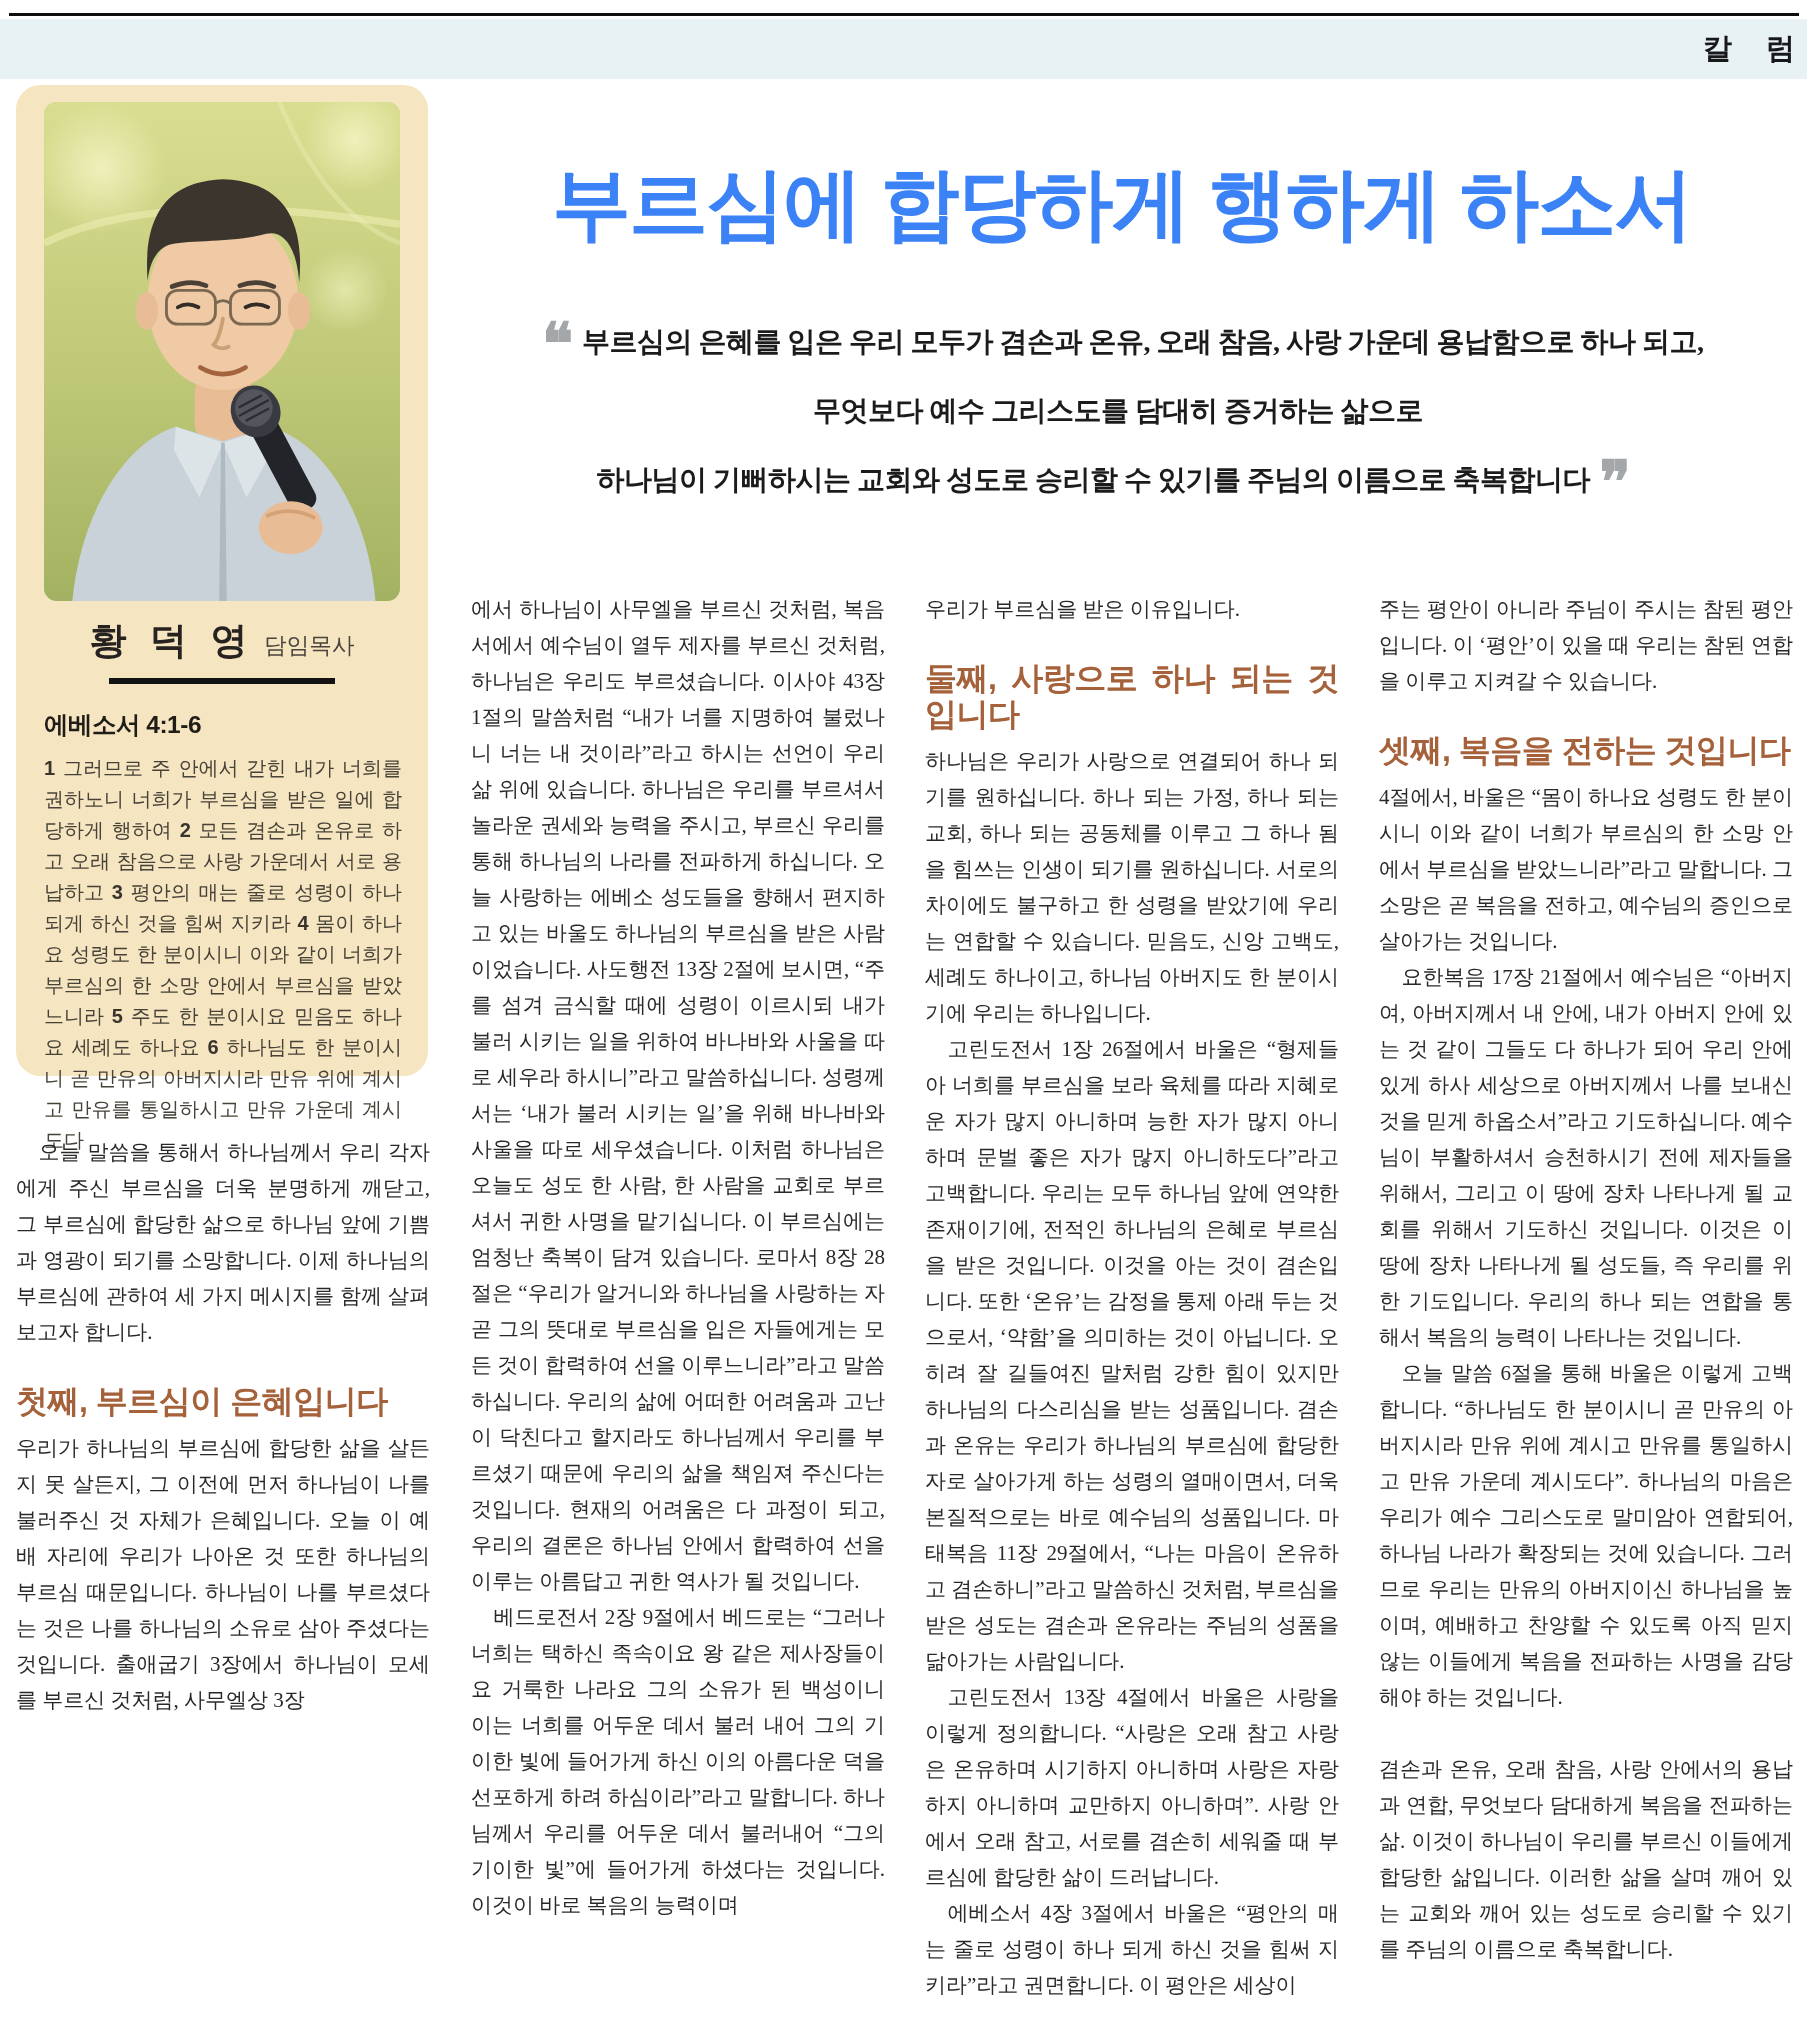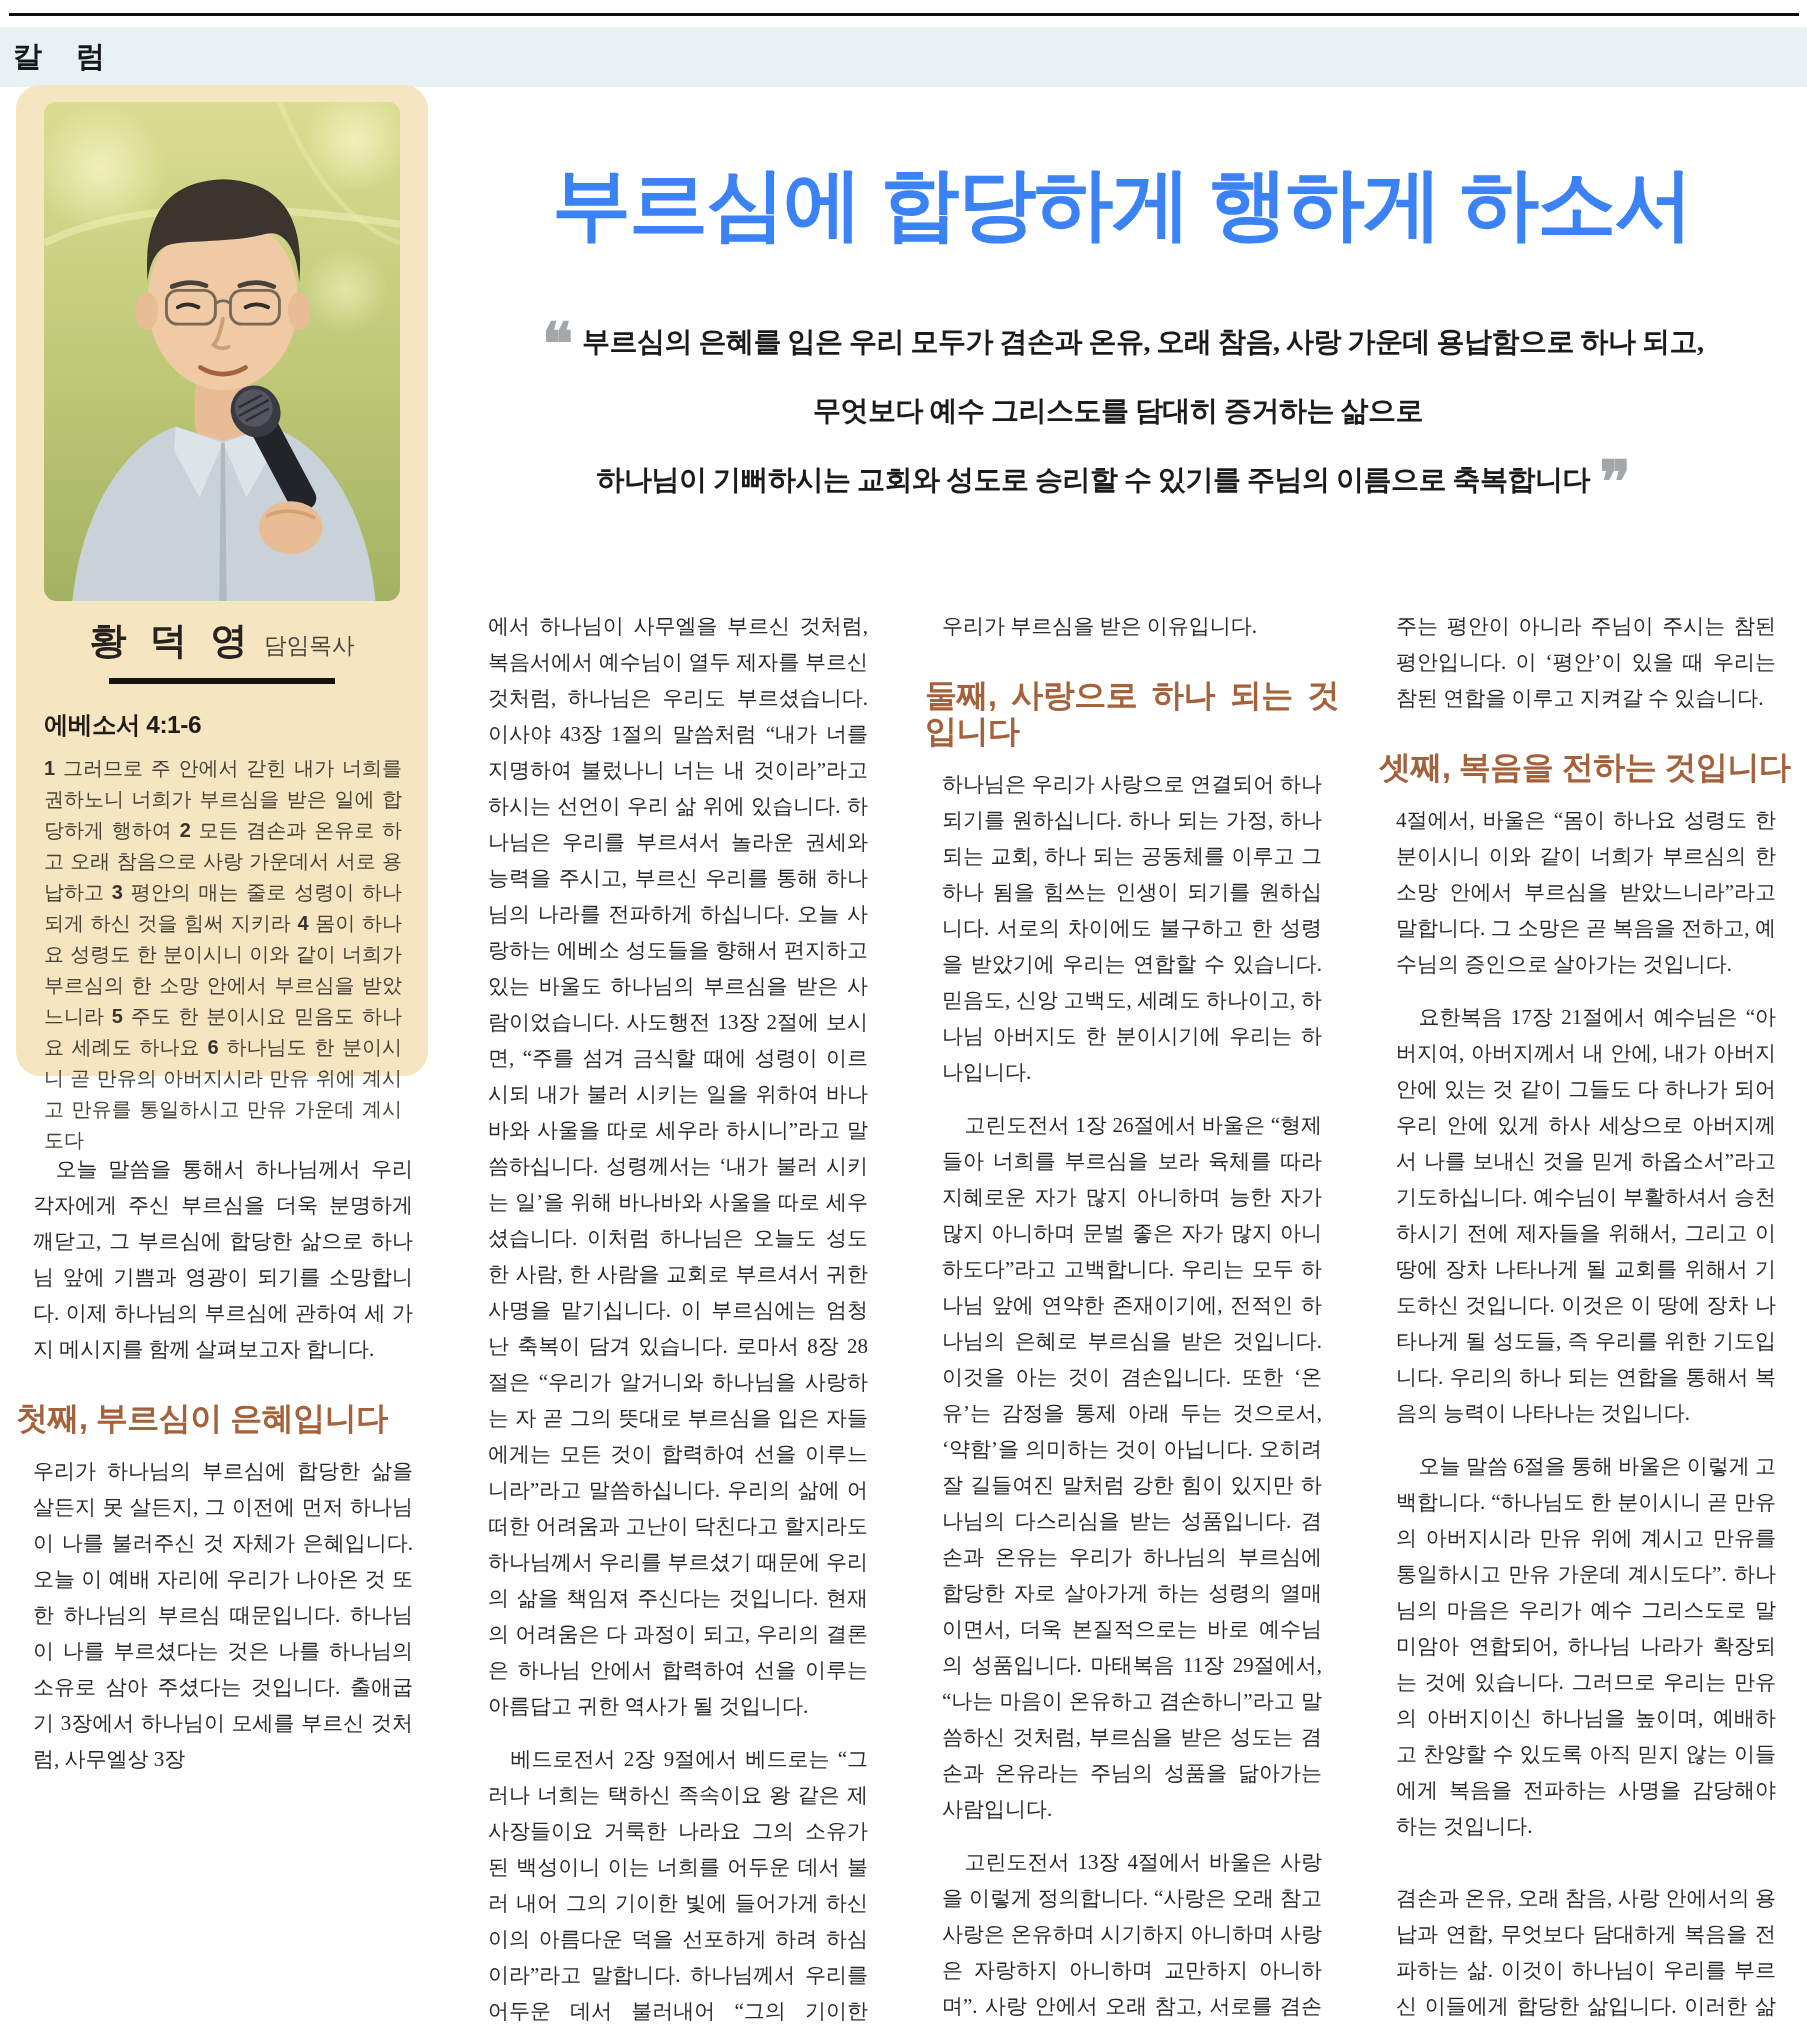--- a/index.html
+++ b/index.html
@@ -4,21 +4,21 @@
 <style>
   html,body{margin:0;padding:0;}
   body{
     width:1808px;height:2037px;position:relative;background:#ffffff;
     font-family:"Liberation Serif","DejaVu Serif",serif;color:#262626;
     overflow:hidden;
   }
   
   .top-rule{position:absolute;left:9.4px;right:9.4px;top:13px;height:2.8px;background:#0e0e0e;}
   .kicker-band{position:absolute;left:0;right:0;top:19px;height:60px;background:#e8f1f4;
-    display:flex;align-items:center;justify-content:flex-start;margin-top:8px;}
+    display:flex;align-items:center;justify-content:flex-end;}
   .kicker{font-family:"Liberation Sans","DejaVu Sans",sans-serif;font-weight:bold;
     font-size:29px;letter-spacing:13px;color:#16181a;padding-left:13px;}
   
   .headline{position:absolute;left:443px;right:7.5px;top:100px;text-align:center;
     font-family:"Liberation Sans","DejaVu Sans",sans-serif;font-weight:900;
     font-size:79px;line-height:102px;letter-spacing:-1.9px;color:#3b82f6;}
   
   .pull-quote{position:absolute;left:443px;right:15px;top:307px;text-align:center;
     font-weight:bold;font-size:28px;line-height:69px;color:#1b1b1b;letter-spacing:-0.5px;}
   .quote-mark{font-family:"DejaVu Serif",serif;font-size:58px;color:#a3a7aa;
@@ -37,21 +37,21 @@
     width:226px;height:5.6px;background:#131313;}
   .scripture{position:absolute;left:28px;right:26px;top:623px;}
   .scripture-ref{font-family:"Liberation Sans","DejaVu Sans",sans-serif;font-weight:800;
     font-size:24.5px;color:#201d19;margin:0 0 12.2px 0;letter-spacing:-0.5px;}
   .scripture-text{font-family:"Liberation Sans","DejaVu Sans",sans-serif;
     font-size:20px;line-height:31px;color:#474238;text-align:justify;}
   .scripture-text b{font-weight:800;color:#3a352c;}
   
   .col{position:absolute;width:414px;font-size:21px;line-height:36px;
     color:#282828;text-align:justify;overflow:hidden;}
-  .col p{margin:17px;}
+  .col p{margin:0;}
   .col p.indent{text-indent:22.6px;}
   .col p.gap{margin-top:36px;}
   .col h3.section-heading{font-family:"Liberation Sans","DejaVu Sans",sans-serif;
     font-weight:800;font-size:32px;color:#a5613a;margin:33px 0 11.3px 0;letter-spacing:-0.5px;}
   #colA{left:16px;top:1134px;height:893px;}
   #colB{left:471px;top:591px;height:1435px;}
   #colC{left:925px;top:591px;height:1435px;}
   #colD{left:1379px;top:591px;height:1435px;}
 </style>
 </head>

